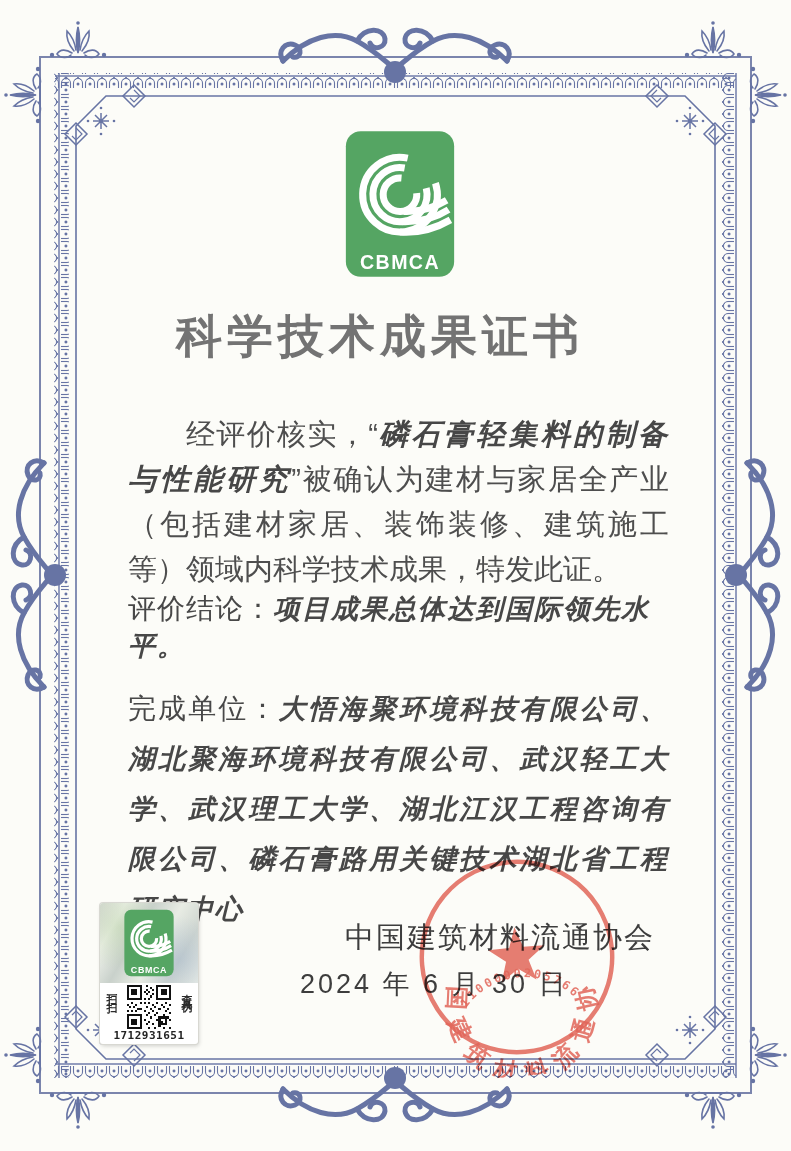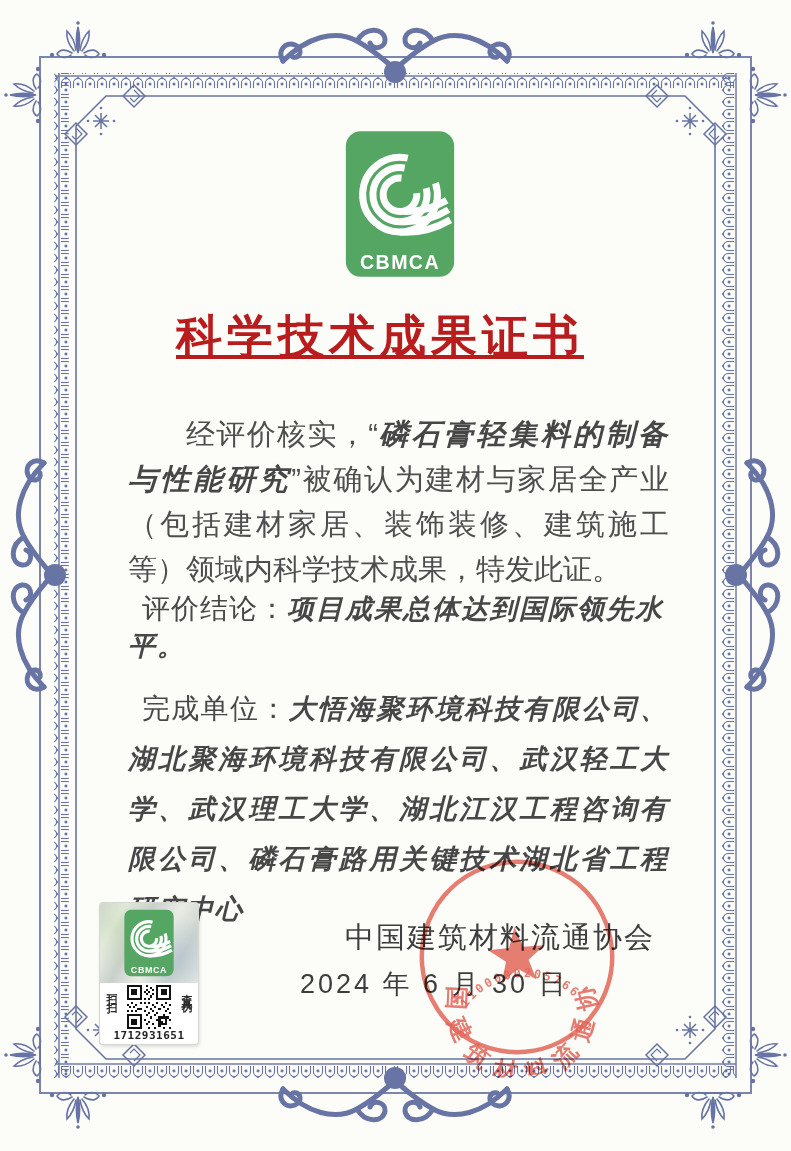--- a/index.html
+++ b/index.html
@@ -2,26 +2,26 @@
 <html><head>
 <meta charset="utf-8">
 <style>
   html,body{margin:0;padding:0;background:#e9e9e9;}
   .cert{position:relative;width:791px;height:1151px;background:#fcfcf8;overflow:hidden;
         font-family:"Liberation Sans",sans-serif;color:#4a4a4a;}
   .abs{position:absolute;}
   
   .logo-svg{left:344px;top:128px;width:112px;height:152px;}
   .title{left:0;top:306px;width:760px;text-align:center;font-size:46px;font-weight:700;
-         letter-spacing:5px;color:#b91c1c;text-decoration:underline;}
+         letter-spacing:5px;color:#737373;}
   .body-par{left:128px;top:412px;width:541px;font-size:29px;line-height:45px;color:#4e4e4e;
             text-align:justify;text-indent:2em;}
   .script{font-family:"DejaVu Serif",serif;font-style:italic;font-weight:600;letter-spacing:2px;color:#474747;}
   .row{left:128px;width:541px;}
-  .row .lab{font-size:28px;color:#484848;letter-spacing:1px;margin-left:14px;}
+  .row .lab{font-size:28px;color:#484848;letter-spacing:1px;}
   .row .val{font-size:27px;}
   .row-conclusion{top:590px;}
   .row-number{top:641px;}
   .row-number .val{font-size:28px;letter-spacing:1px;color:#4d4d4d;}
   .row-units{top:686px;line-height:46px;text-align:justify;}
   .issuer{left:300px;top:918px;width:400px;text-align:center;font-size:29px;letter-spacing:2px;color:#3d3d3d;}
   .issue-date{left:300px;top:966px;width:400px;text-align:left;font-size:27px;letter-spacing:3px;color:#3d3d3d;}
   
   .seal{left:398px;top:838px;width:238px;height:238px;mix-blend-mode:multiply;opacity:.92;
         transform:rotate(-5deg);}

